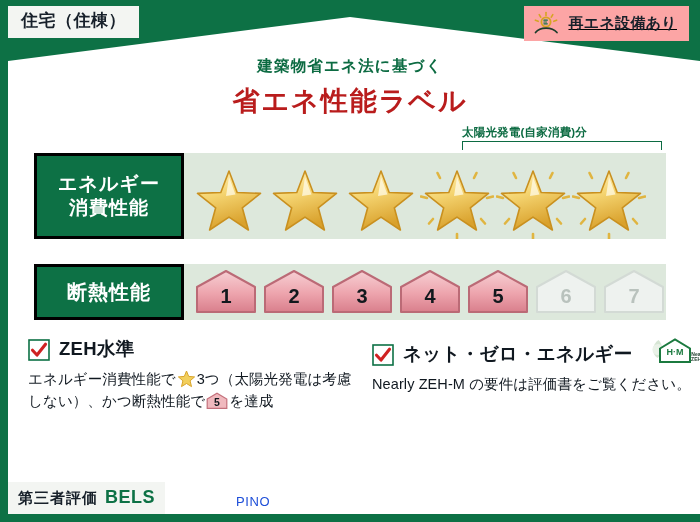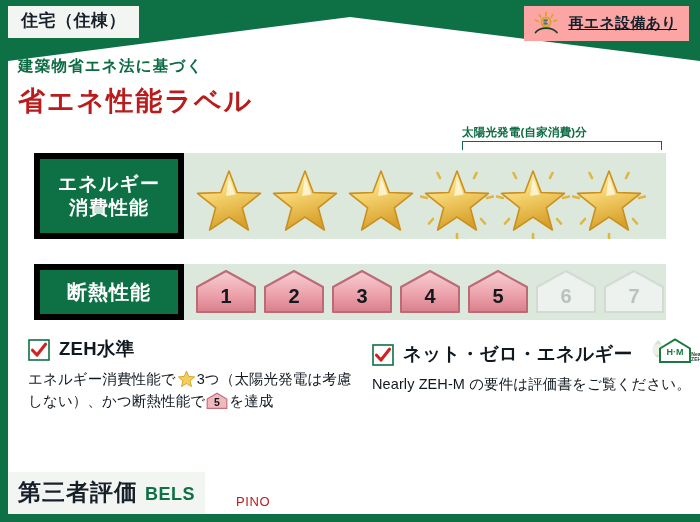--- a/index.html
+++ b/index.html
@@ -47,21 +47,21 @@
   }
 
   
   #inner-panel {
     position: absolute;
     left: 18px; top: 40px; right: 18px; bottom: 60px;
     z-index: 3;
   }
 
   
-  #title-block { padding-top: 16px; }
+  #title-block { text-align: center; padding-top: 16px; }
   #title-sub {
     color: #0c6b42; font-weight: bold; font-size: 15.5px; letter-spacing: 1.2px;
   }
   #title-main {
     color: #b91c1c; font-weight: bold; font-size: 27px; letter-spacing: 2px;
     margin-top: 6px;
   }
 
   
   .metric-row {
@@ -70,21 +70,21 @@
   }
   #row-energy { top: 113px; height: 86px; }
   #row-insulation { top: 224px; height: 56px; }
 
   .row-label {
     background: #0d7145; color: #ffffff;
     font-weight: bold; letter-spacing: 1px;
     display: flex; flex-direction: column; align-items: center; justify-content: center;
     line-height: 1.25;
     flex: 0 0 150px;
-    border: 6px solid #000000;
+    border: 3px solid #000000;
   }
   #row-energy .row-label { font-size: 19px; }
   #row-insulation .row-label { font-size: 20px; }
 
   .row-body {
     flex: 1 1 auto;
     background: #dde8dc;
     position: relative;
     display: flex; align-items: center;
   }
@@ -146,25 +146,25 @@
   }
   .inline-ic { display: inline-block; vertical-align: -4px; margin: 0 1px; }
 
   
   #footer-bels {
     position: absolute; left: 8px; bottom: 8px;
     background: #f3f5f2; padding: 5px 10px 6px 10px;
     display: flex; align-items: baseline; gap: 0px;
     z-index: 6;
   }
-  #footer-bels .f-jp { font-weight: bold; font-size: 23px; color: #17202a; letter-spacing: 1px; }
+  #footer-bels .f-jp { font-weight: bold; font-size: 15px; color: #17202a; letter-spacing: 1px; }
   #footer-bels .f-bels { font-weight: bold; font-size: 18px; color: #0d7145; letter-spacing: .5px; margin-left: 7px; }
   #footer-pino {
     position: absolute; left: 236px; bottom: 13px;
-    color: #b91c1c; font-size: 13px; letter-spacing: .6px; z-index: 6;
+    color: #1d4ed8; font-size: 13px; letter-spacing: .6px; z-index: 6;
   }
   #footer-right {
     position: absolute; right: 14px; bottom: 10px;
     text-align: right; color: #ffffff; z-index: 6;
   }
   #footer-right .date { font-weight: bold; font-size: 15.5px; letter-spacing: .4px; }
   #footer-right .uid { font-size: 10.5px; margin-top: 2px; letter-spacing: .2px; }
 </style>
 </head>
 <body>

